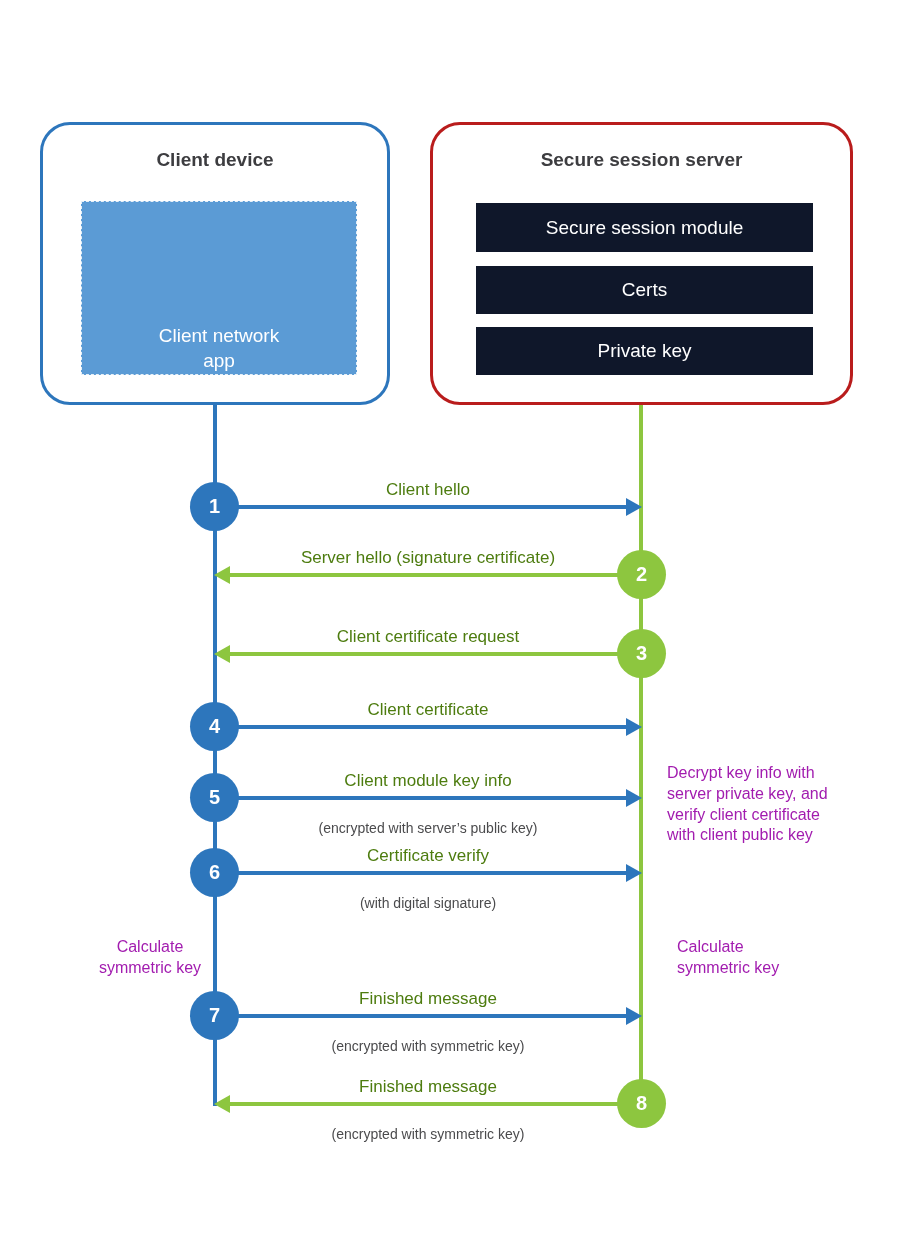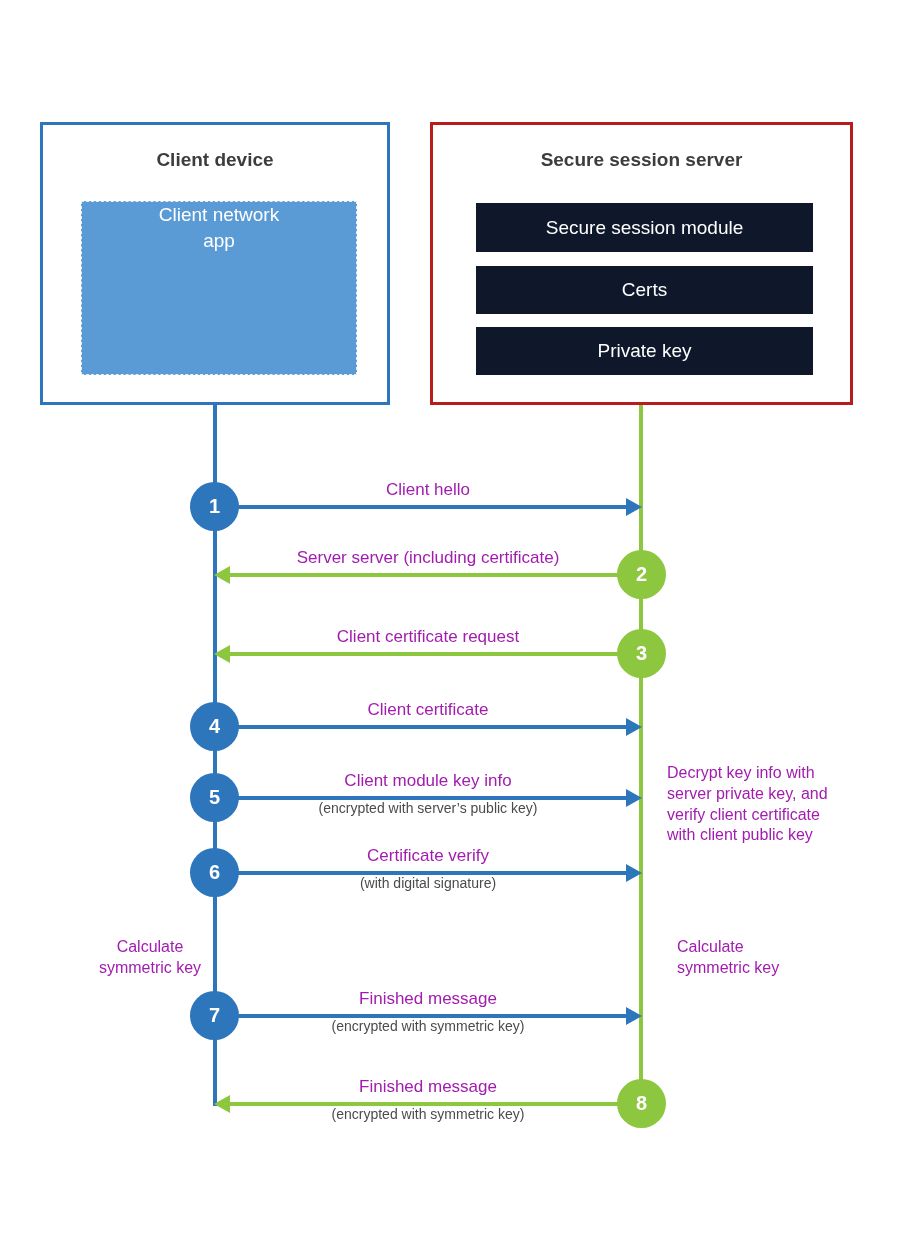--- a/index.html
+++ b/index.html
@@ -3,28 +3,28 @@
 <meta charset="utf-8">
 <style>
   html,body{margin:0;padding:0;background:#fff;}
   body{font-family:"Liberation Sans", sans-serif;}
   #canvas{position:relative;width:900px;height:1256px;background:#ffffff;overflow:hidden;}
 
   
   .page-title{position:absolute;left:36px;top:28px;font-size:27px;font-weight:400;color:#55565b;letter-spacing:0.2px;}
 
   
-  .actor-box{position:absolute;top:122px;height:283px;background:#fff;box-sizing:border-box;}
+  .actor-box{position:absolute;top:122px;height:283px;background:#fff;box-sizing:border-box;border-radius:30px;}
   .client-box{left:40px;width:350px;border:3px solid #2d76bc;}
   .server-box{left:430px;width:423px;border:3px solid #b91c1c;}
   .actor-title{margin-top:24px;text-align:center;font-size:19px;font-weight:700;color:#3d3d40;}
 
   .app-box{position:absolute;left:38px;top:76px;width:276px;height:174px;background:#5b9bd5;
     border:1px dashed rgba(255,255,255,0.85);box-sizing:border-box;
-    display:flex;align-items:flex-start;justify-content:center;}
+    display:flex;align-items:flex-end;justify-content:center;}
   .app-box span{display:block;max-width:145px;text-align:center;color:#ffffff;font-size:19px;line-height:1.35;}
 
   .server-bar{position:absolute;left:43px;width:337px;height:48px;background:#0f172a;
     color:#ffffff;font-size:19px;text-align:center;line-height:48px;}
   .bar-1{top:78px;height:49px;line-height:49px;}
   .bar-2{top:141px;}
   .bar-3{top:202px;}
 
   
   .vline{position:absolute;width:4px;}
@@ -38,22 +38,22 @@
   .hline{position:absolute;top:0;height:4px;background:var(--c);}
   .right .hline{left:0;right:8px;}
   .left  .hline{left:8px;right:0;}
   .head{position:absolute;top:-7px;width:0;height:0;border-top:9px solid transparent;border-bottom:9px solid transparent;}
   .right .head{right:-1px;border-left:16px solid var(--c);}
   .left  .head{left:-1px;border-right:16px solid var(--c);}
   .circle{position:absolute;top:-23px;width:49px;height:49px;border-radius:50%;background:var(--c);
     color:#fff;font-size:20px;font-weight:700;text-align:center;line-height:49px;z-index:3;}
   .blue  .circle{left:-25px;}
   .green .circle{right:-25px;}
-  .lbl{position:absolute;left:0;right:0;bottom:9px;text-align:center;font-size:17px;color:#a21caf;}
-  .sub{position:absolute;left:0;right:0;top:4px;text-align:center;font-size:14px;color:#4b4b4d;}
+  .lbl{position:absolute;left:0;right:0;bottom:9px;text-align:center;font-size:17px;color:#4d7c0f;}
+  .sub{position:absolute;left:0;right:0;top:24px;text-align:center;font-size:14px;color:#4b4b4d;}
 
   
   .note{position:absolute;font-size:16px;color:#a21caf;line-height:1.3;}
   .note-decrypt{left:667px;top:763px;width:162px;text-align:left;}
   .calc-left{left:95px;top:937px;width:110px;text-align:center;}
   .calc-right{left:677px;top:937px;width:110px;text-align:left;}
 </style>
 </head>
 <body>
 
@@ -81,21 +81,21 @@
     <div class="hline"></div>
     <div class="head"></div>
     <div class="circle">1</div>
     <div class="lbl">Client hello</div>
   </div>
 
   <div class="step green left" style="top:573px">
     <div class="hline"></div>
     <div class="head"></div>
     <div class="circle">2</div>
-    <div class="lbl">Server server (including certificate)</div>
+    <div class="lbl">Server hello (signature certificate)</div>
   </div>
 
   <div class="step green left" style="top:652px">
     <div class="hline"></div>
     <div class="head"></div>
     <div class="circle">3</div>
     <div class="lbl">Client certificate request</div>
   </div>
 
   <div class="step blue right" style="top:725px">

